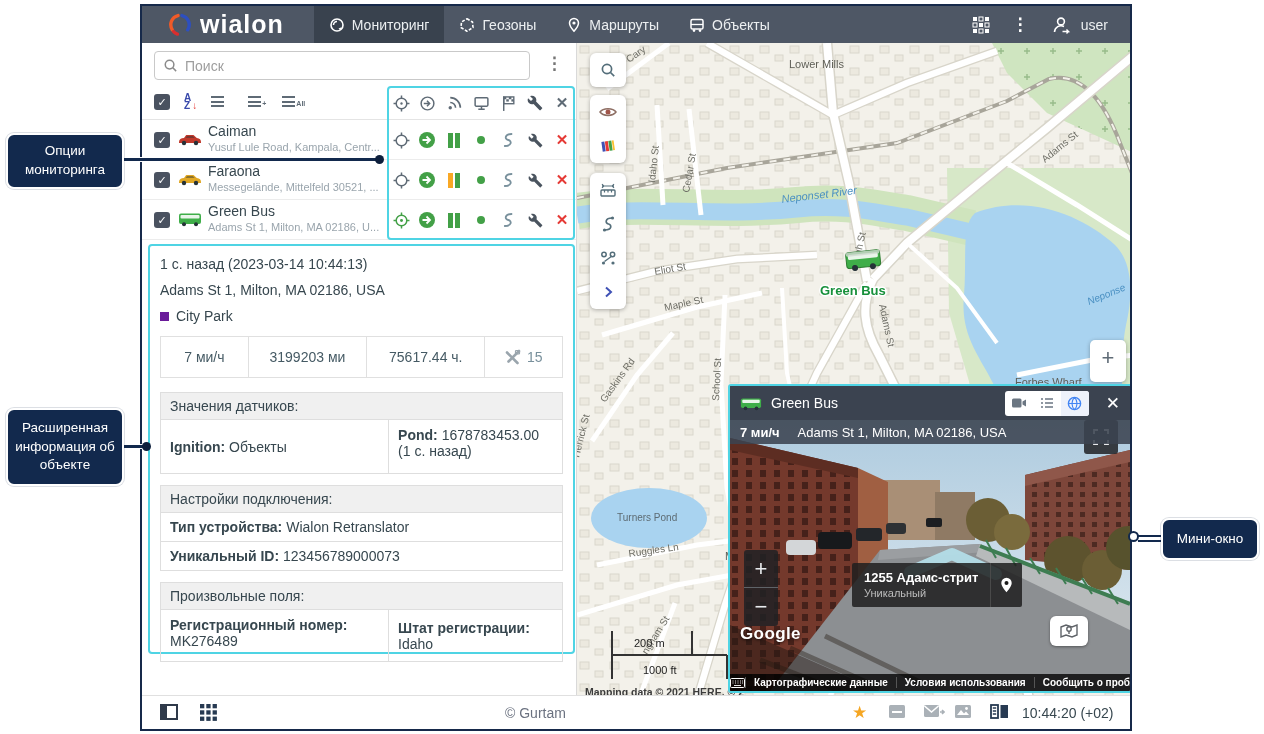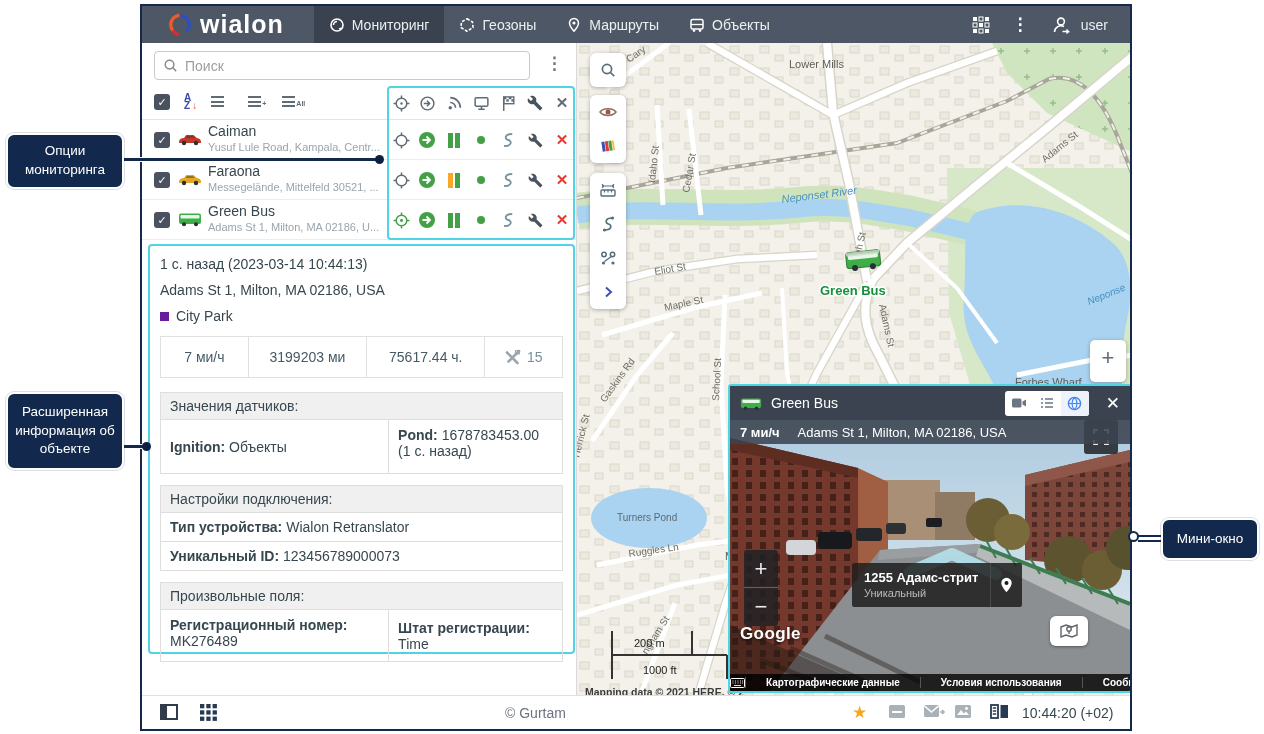--- a/index.html
+++ b/index.html
@@ -90,21 +90,21 @@
   .zoomer .z + .z { border-top:1px solid #5f6368; }
   .addr-card { position:absolute; left:122px; top:177px; display:flex; background:rgba(30,30,30,.85); border-radius:2px; z-index:4; }
   .addr-card .txt { padding:7px 12px 8px; }
   .addr-card .l1 { color:#fff; font-size:13px; font-weight:bold; }
   .addr-card .l2 { color:#bdbdbd; font-size:11px; margin-top:2px; }
   .addr-card .pin { width:32px; border-left:1px solid #4a4a4a; display:flex; align-items:center; justify-content:center; color:#fff; cursor:pointer; }
   .glogo { position:absolute; left:10px; top:238px; color:#fff; font-size:17px; font-weight:bold; letter-spacing:.4px; text-shadow:0 1px 3px rgba(0,0,0,.7); z-index:4; }
   .minimap { position:absolute; right:42px; top:230px; width:38px; height:30px; background:#fff; border-radius:6px; display:flex; align-items:center; justify-content:center; color:#5f6368; box-shadow:0 1px 3px rgba(0,0,0,.4); z-index:4; cursor:pointer; }
   .g-foot { position:absolute; left:0; bottom:0; width:100%; height:17px; background:rgba(0,0,0,.78); display:flex; align-items:center; color:#fff; font-size:10px; z-index:5; }
   .g-foot .kb { width:26px; display:flex; justify-content:center; }
-  .g-foot span { padding:0 20px; border-left:1px solid #555; white-space:nowrap; font-weight:bold; cursor:pointer; }
+  .g-foot span { padding:0 8px; border-left:1px solid #555; white-space:nowrap; font-weight:bold; cursor:pointer; }
 
   
   .bottombar { position:absolute; left:0; bottom:0; width:100%; height:34px; background:#fff; border-top:1px solid #e0e0e0; }
   .bb-ico { position:absolute; top:8px; cursor:pointer; }
   .bb-text { position:absolute; top:9px; font-size:14px; color:#6b7280; }
   .bb-time { position:absolute; top:9px; left:880px; font-size:14px; color:#37474f; }
   .star { color:#f5a623; font-size:17px; top:6px; }
 
   
   .callout { position:absolute; background:#12294d; color:#fff; border:2px solid #fff; border-radius:8px; box-shadow:0 0 0 1px rgba(18,41,77,.15); display:flex; align-items:center; justify-content:center; text-align:center; font-size:13.5px; line-height:1.4; z-index:40; padding:4px 6px; }
@@ -446,21 +446,21 @@
           </div>
         <div class="sc"><b>Pond:</b><span> 1678783453.00 (1 с. назад)</span></div>
       </div>
       <div class="sec-h mt">Настройки подключения:</div>
       <div class="sec-row single"><b>Тип устройства:</b><span> Wialon Retranslator</span></div>
       <div class="sec-row single"><b>Уникальный ID:</b><span> 123456789000073</span></div>
       <div class="sec-h mt">Произвольные поля:</div>
       <div class="sec-row" style="height:52px">
         <div class="sc"><b>Регистрационный номер:</b><br><span>MK276489</span></div>
         <div class="sc vcenter">
-            <span><b>Штат регистрации:</b><span> Time</span></span>
+            <span><b>Штат регистрации:</b><span> Idaho</span></span>
           </div>
       </div>
     </div>
   </div>
 
   <div class="map">
     <svg width="557" height="656" viewBox="0 0 557 656">
       <defs>
         <pattern id="houses" width="30" height="22" patternUnits="userSpaceOnUse">
           <rect x="3" y="3" width="9" height="7" fill="#e9e6db" stroke="#d2cfc3" stroke-width="1"></rect>
@@ -806,21 +806,21 @@
 </div>
 
 <div class="cline" style="left:122px; top:158px; width:260px;"></div>
 <div class="cdot" style="left:375px; top:155px;"></div>
 <div class="callout" style="left:6px; top:133px; width:118px; height:56px;">
     <span>Опции мониторинга</span>
   </div>
 
 <div class="cline" style="left:122px; top:445px; width:26px;"></div>
 <div class="cdot" style="left:142px; top:442px;"></div>
-<div class="callout" style="left:6px; top:392px; width:118px; height:78px;">
+<div class="callout" style="left:6px; top:408px; width:118px; height:78px;">
     <span>Расширенная информация об объекте</span>
   </div>
 
 <div class="cline2" style="left:1138px; top:535px; width:24px;"></div>
 <div class="cring" style="left:1128px; top:531px;"></div>
 <div class="callout" style="left:1161px; top:518px; width:98px; height:42px;">
     <span>Мини-окно</span>
   </div>
 
 </body></html>

